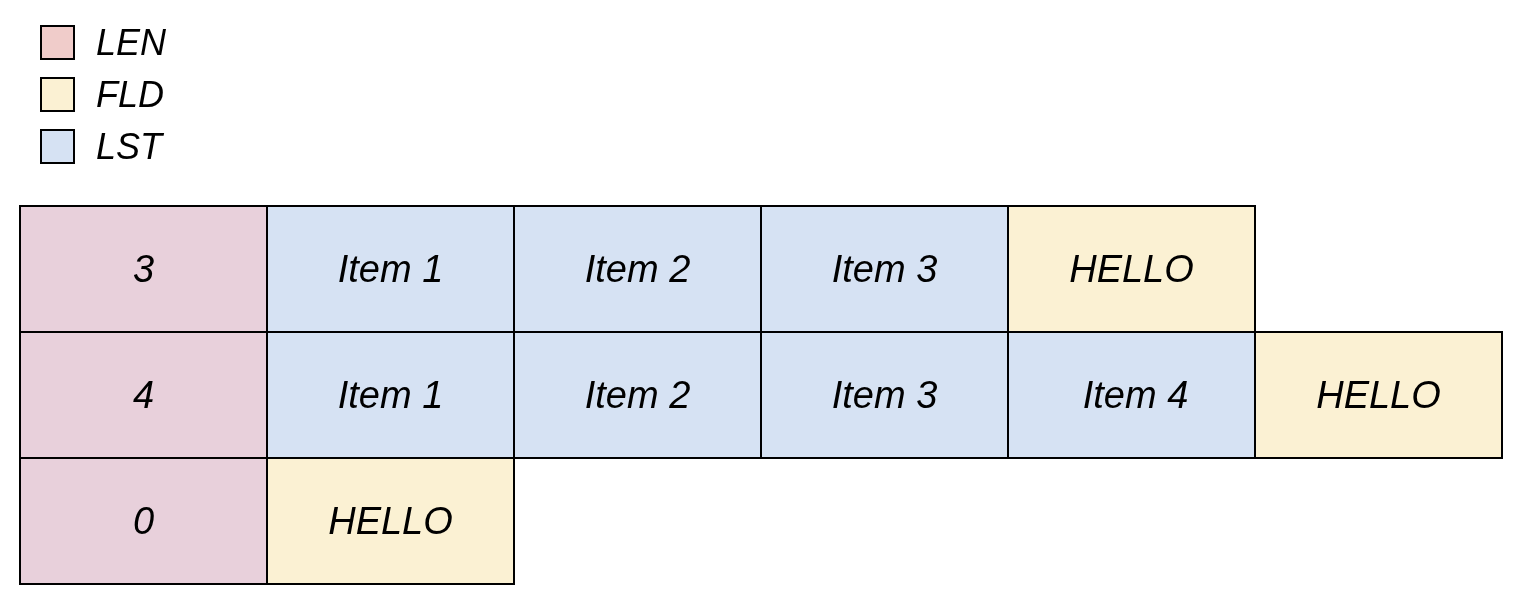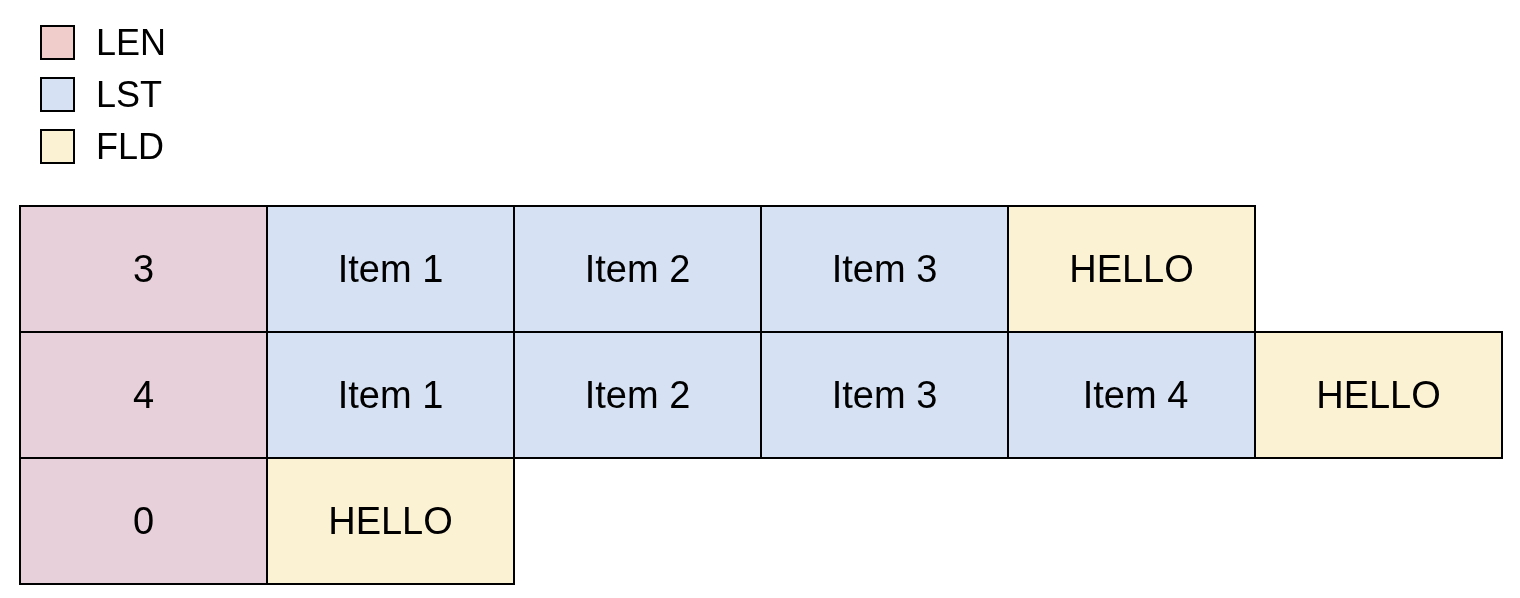--- a/index.html
+++ b/index.html
@@ -4,20 +4,21 @@
 <style>
   html, body { margin: 0; padding: 0; }
   .canvas {
     position: relative;
     width: 1520px;
     height: 598px;
     background: #ffffff;
     overflow: hidden;
     font-family: "Liberation Sans", sans-serif;
     color: #000000;
+    font-style: italic;
   }
 
   
   .legend {
     position: absolute;
     left: 40px;
     top: 25px;
   }
   .legend-item {
     display: flex;
@@ -65,26 +66,26 @@
 <body>
 
 <div class="canvas">
 
   <div class="legend">
     <div class="legend-item">
       <span class="swatch" style="background: rgb(240, 204, 202);"></span>
       <span class="legend-label">LEN</span>
     </div>
     <div class="legend-item">
+      <span class="swatch" style="background: rgb(251, 241, 211);"></span>
+      <span class="legend-label">FLD</span>
+    </div>
+    <div class="legend-item">
       <span class="swatch" style="background: rgb(214, 226, 243);"></span>
       <span class="legend-label">LST</span>
-    </div>
-    <div class="legend-item">
-      <span class="swatch" style="background: rgb(251, 241, 211);"></span>
-      <span class="legend-label">FLD</span>
     </div>
   </div>
 
   <div class="layout-table">
       <div class="layout-row">
         <div class="cell" style="background: rgb(232, 208, 219);">3</div>
         <div class="cell" style="background: rgb(214, 226, 243);">Item 1</div>
         <div class="cell" style="background: rgb(214, 226, 243);">Item 2</div>
         <div class="cell" style="background: rgb(214, 226, 243);">Item 3</div>
         <div class="cell" style="background: rgb(251, 241, 211);">HELLO</div>

